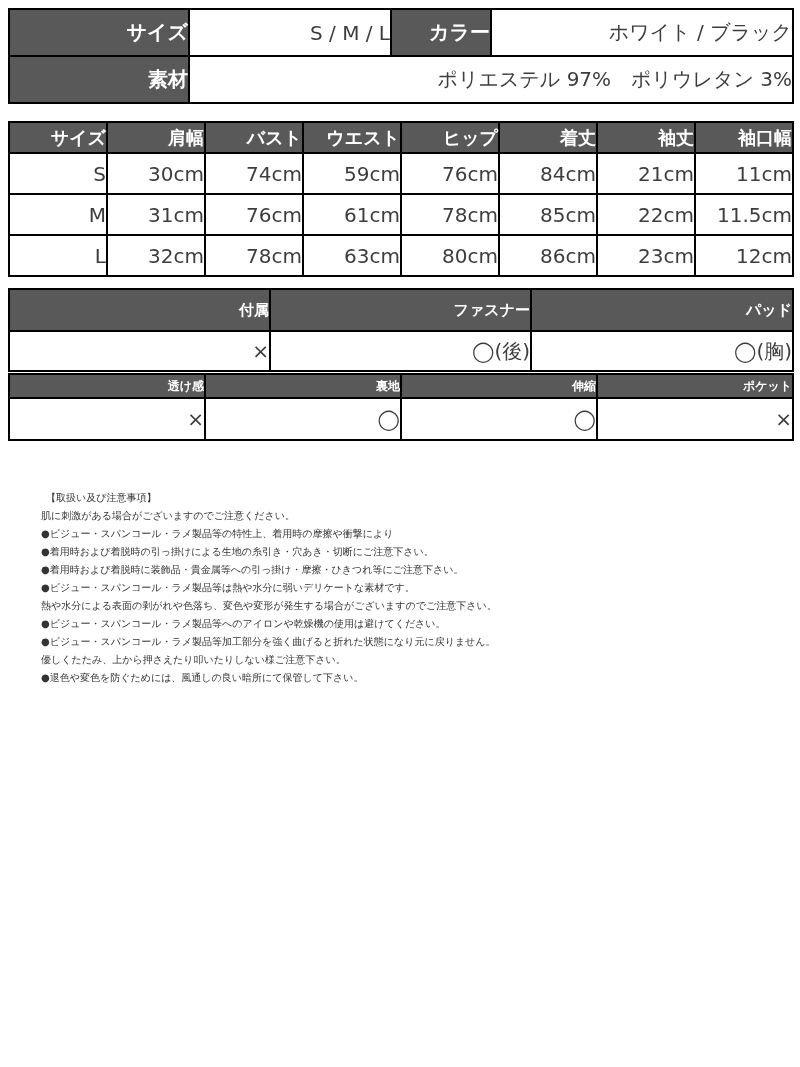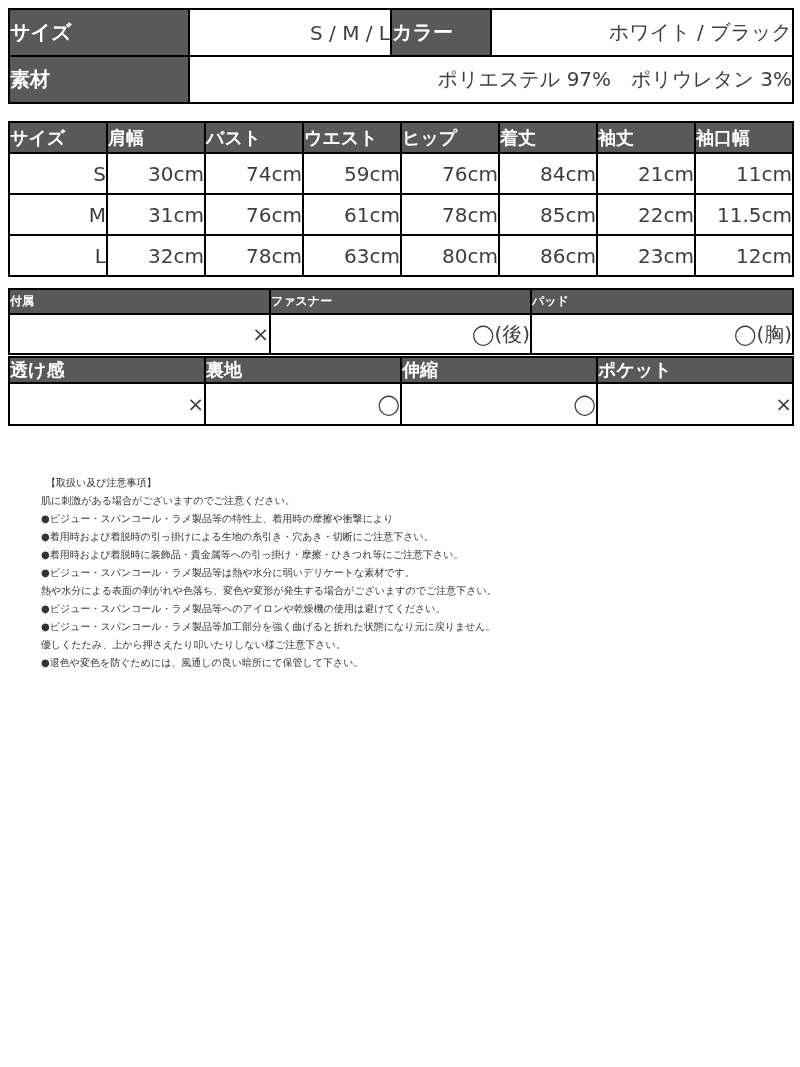--- a/index.html
+++ b/index.html
@@ -14,21 +14,21 @@
   table.t {
     border-collapse: collapse;
     width: 784px;
     table-layout: fixed;
   }
   table.t th {
     background: #595959;
     color: #ffffff;
     font-weight: bold;
     border: 2px solid #000000;
-    text-align: left;
+    text-align: right;
     padding: 0;
   }
   table.t td {
     background: #ffffff;
     color: #3d3d3d;
     border: 2px solid #000000;
     text-align: right;
     font-weight: normal;
     padding: 0;
   }
@@ -37,26 +37,26 @@
   .t1 { margin-top: 0; }
   .t1 th, .t1 td { height: 47px; font-size: 20px; }
 
   
   .t2 { margin-top: 17px; }
   .t2 th { height: 31px; font-size: 18px; }
   .t2 td { height: 41px; font-size: 20px; }
 
   
   .t3 { margin-top: 11px; }
-  .t3 th { height: 25px; font-size: 12px; }
+  .t3 th { height: 42px; font-size: 15px; }
   .t3 td { height: 40px; font-size: 20px; }
 
   
   .t4 { margin-top: 1px; }
-  .t4 th { height: 24px; font-size: 18px; }
+  .t4 th { height: 24px; font-size: 12px; }
   .t4 td { height: 42px; font-size: 20px; }
 
   
   .notes {
     margin-top: 48px;
     padding-left: 33px;
     padding-right: 10px;
     color: #333333;
     font-size: 10px;
     line-height: 18px;

